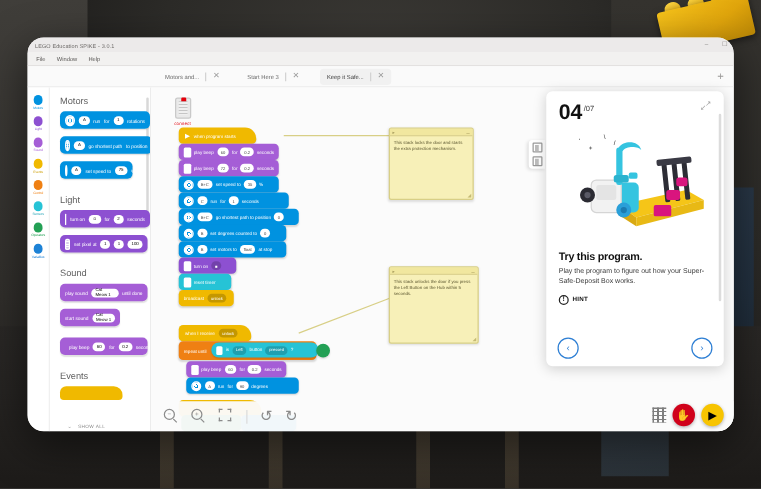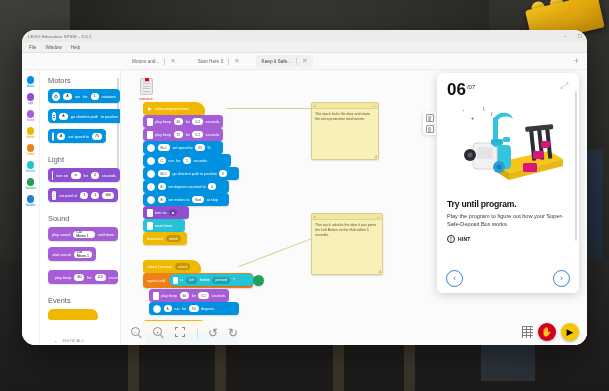--- a/index.html
+++ b/index.html
@@ -701,21 +701,21 @@
 
     <div class="sidetabs">
       <div class="stab"></div>
       <div class="stab"></div>
     </div>
 
     <div class="lesson">
       <div class="lesson-scroll"></div>
       <div class="lhead">
         <div>
-          <span class="stepnum">06</span><span class="steptot">/07</span>
+          <span class="stepnum">04</span><span class="steptot">/07</span>
         </div>
         <div class="expand">
             <i>↗</i>
             <i>↙</i>
           </div>
       </div>
 
       <div class="robot-art">
         <span class="sparkle" style="left:26px;top:8px">'</span>
         <span class="sparkle" style="left:34px;top:14px">+</span>
@@ -747,21 +747,21 @@
 
           <circle cx="62" cy="66" r="6" fill="#2a9fd8"></circle>
           <circle cx="62" cy="66" r="2.5" fill="#1c7bb0"></circle>
 
           <rect x="86" y="62" width="14" height="9" rx="1.5" fill="#d9157e"></rect>
 
           <rect x="66" y="36" width="7" height="5" rx="1.5" fill="#35c4e0"></rect>
         </svg>
       </div>
 
-      <div class="ltitle">Try until program.</div>
+      <div class="ltitle">Try this program.</div>
       <div class="lbody">Play the program to figure out how your Super-Safe-Deposit Box works.</div>
 
       <div class="hintrow">
         <span class="hic">!</span>
         <span class="hlabel">HINT</span>
       </div>
 
       <div class="navrow">
         <div class="navbtn">‹</div>
         <div class="navbtn">›</div>

